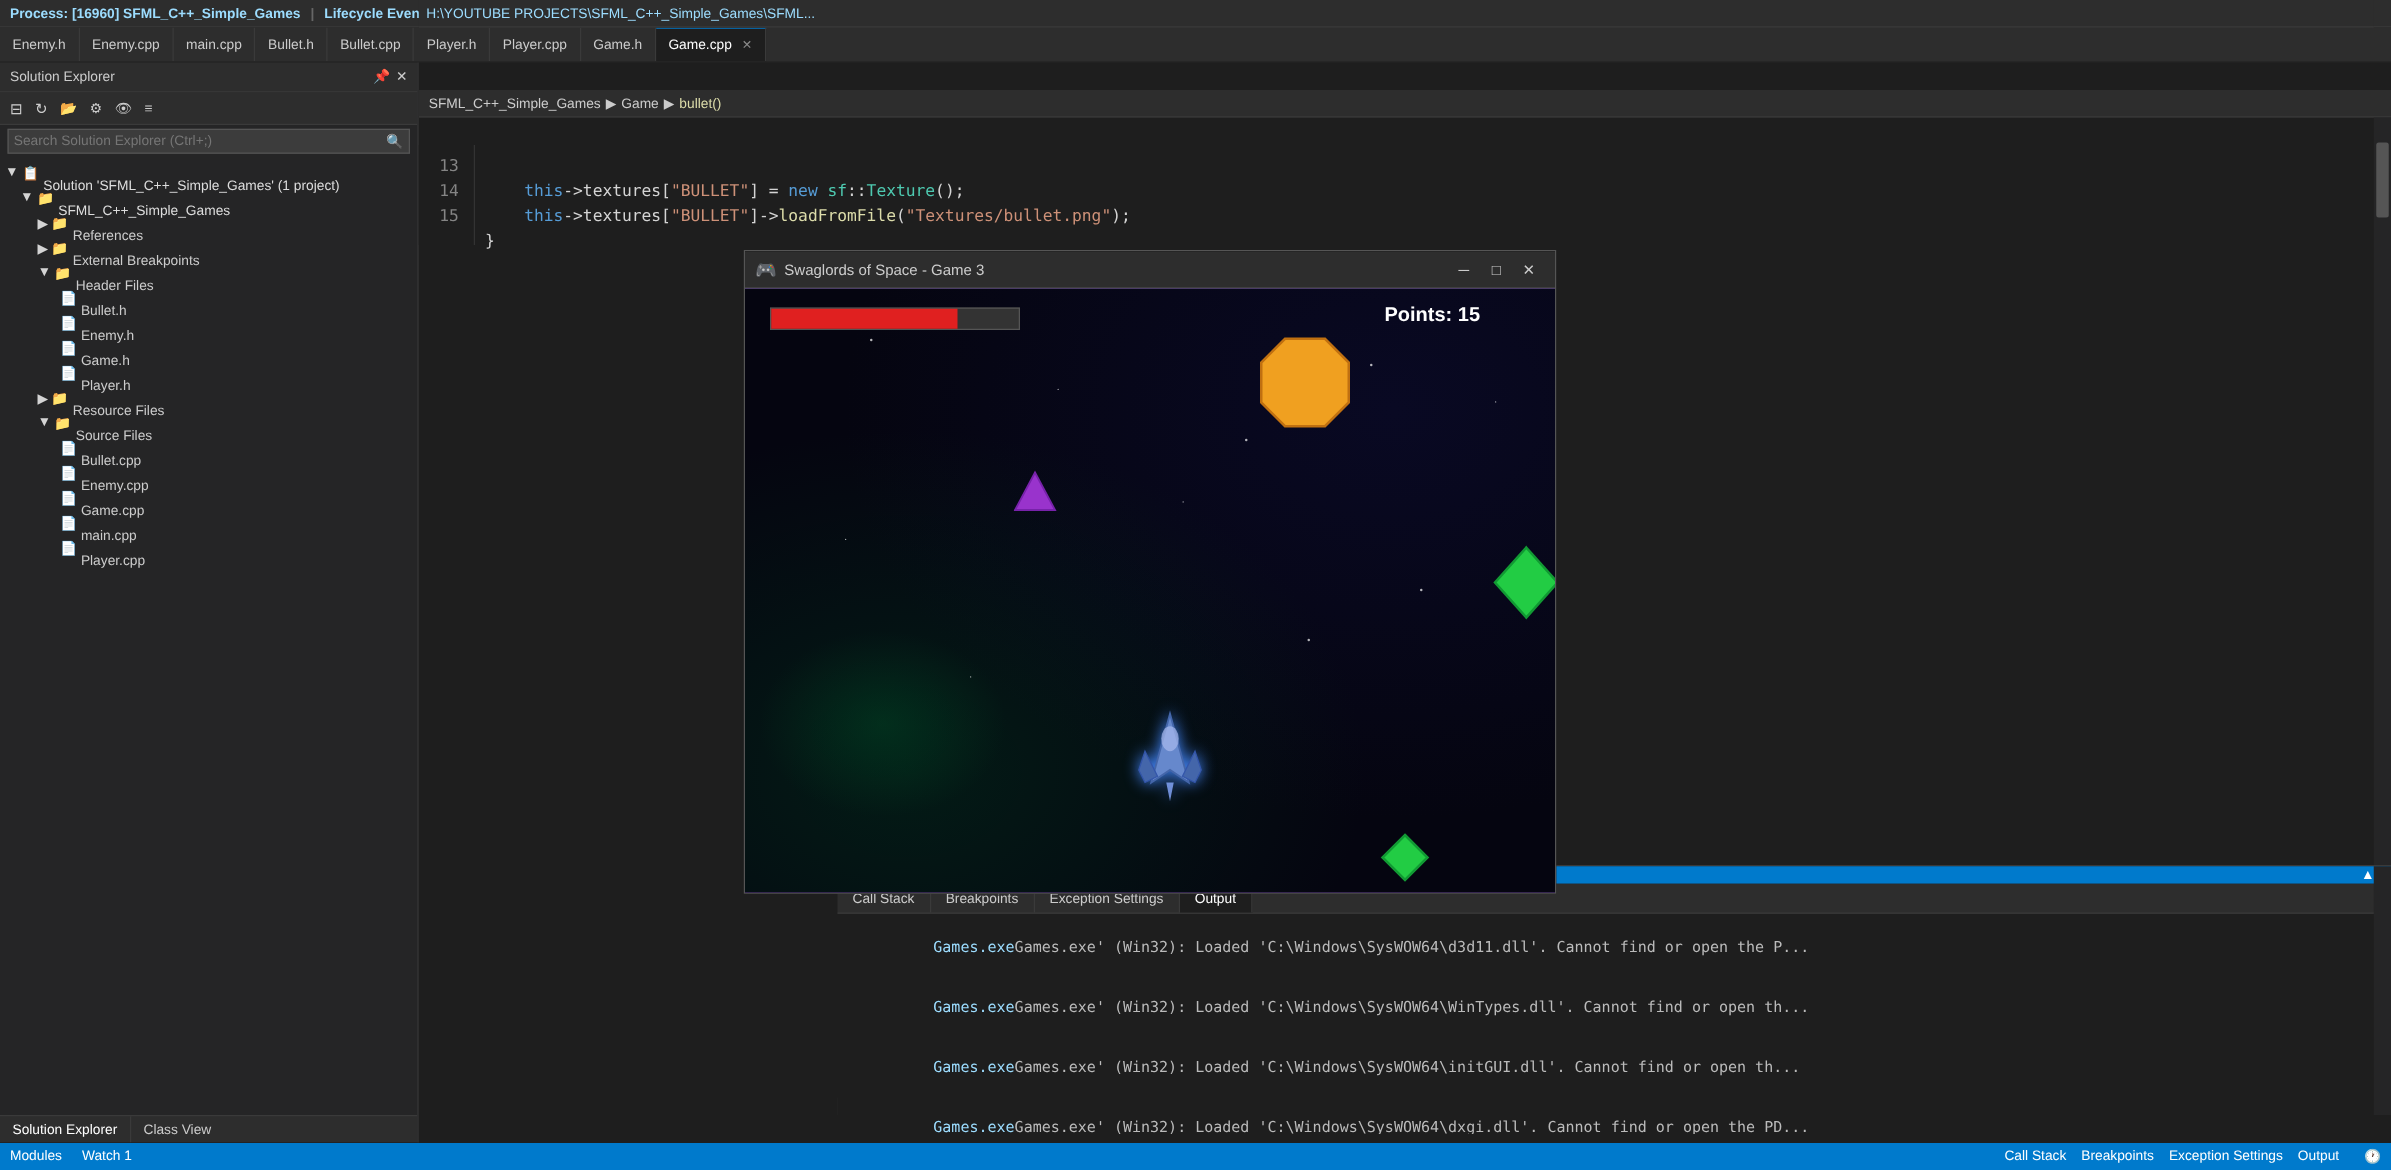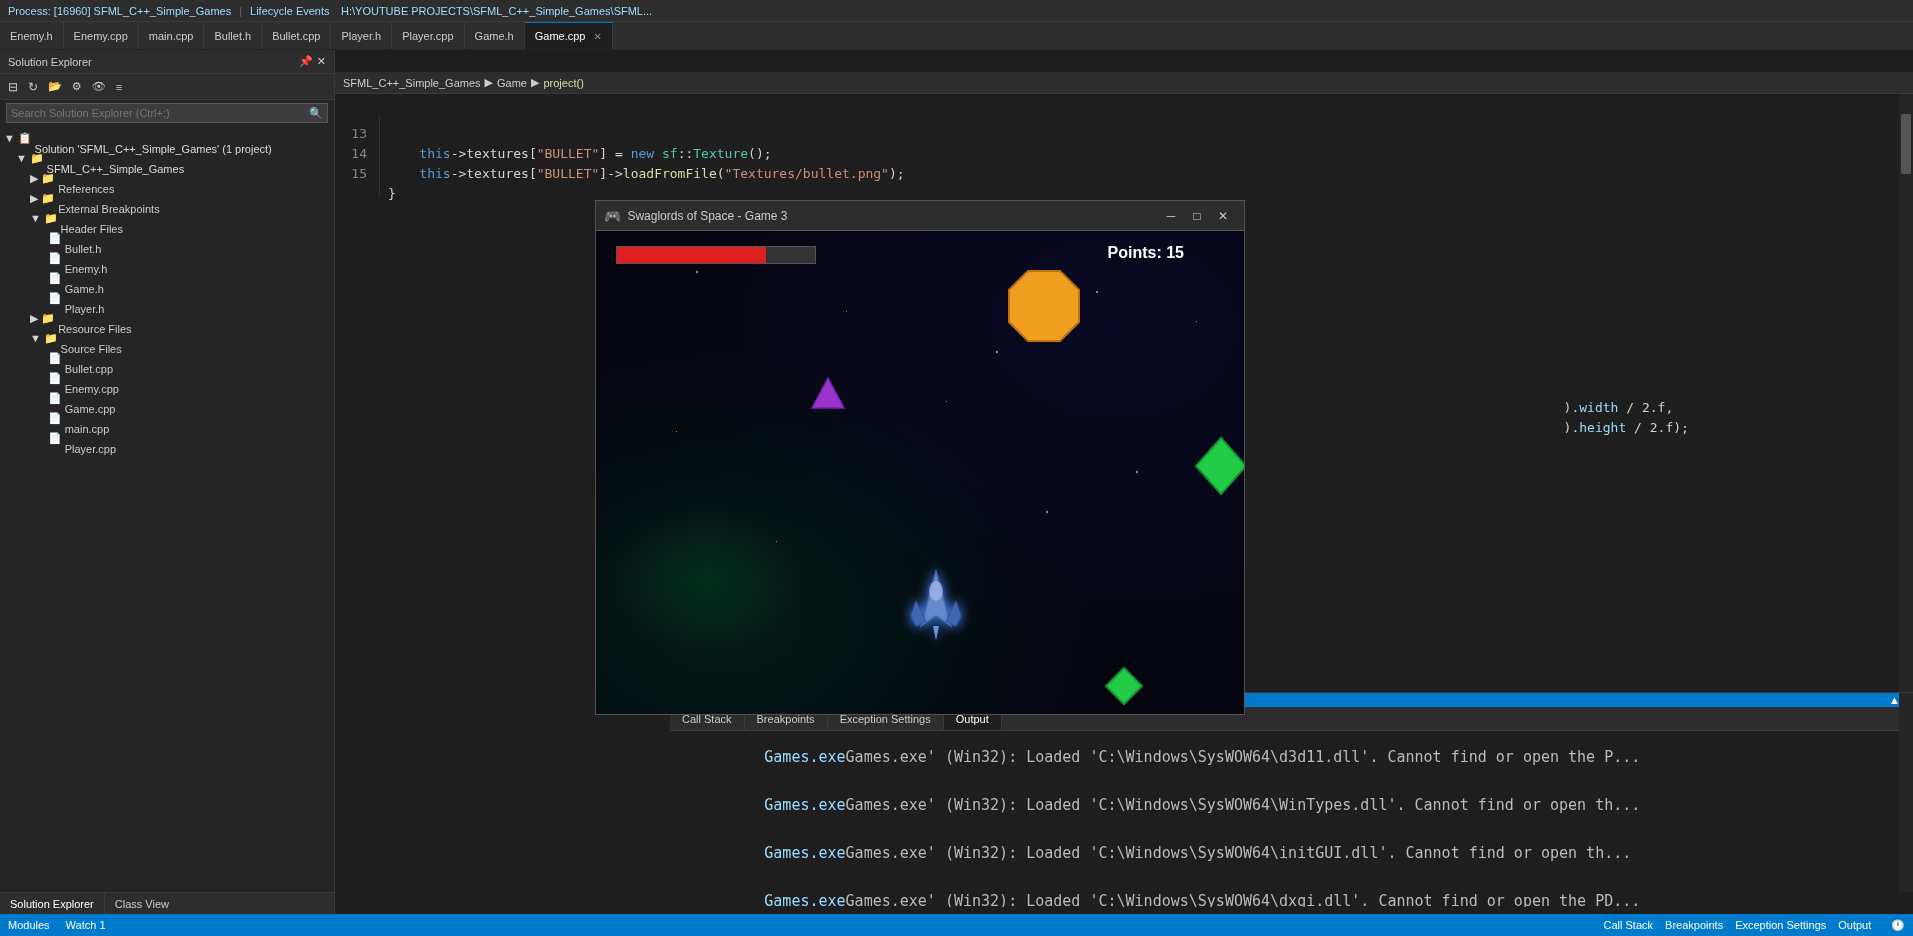--- a/index.html
+++ b/index.html
@@ -18,21 +18,21 @@
       background: #2d2d2d;
       height: 22px;
       display: flex;
       align-items: center;
       padding: 0 8px;
       font-size: 11px;
       color: #ccc;
       border-bottom: 1px solid #3a3a3a;
       gap: 8px;
     }
-    .process-bar span { color: #9cdcfe; }
+    .process-bar span { color: #9cdcfe; font-weight: bold; }
     .process-bar .sep { color: #666; }
 
     
     .tabs-row {
       background: #2d2d2d;
       height: 28px;
       display: flex;
       align-items: stretch;
       border-bottom: 1px solid #252525;
       overflow: hidden;
@@ -363,21 +363,21 @@
       height: 24px;
       border-bottom: 1px solid #3a3a3a;
       align-items: stretch;
     }
 
     .output-text-area {
       overflow-y: auto;
       height: calc(200px - 24px);
       padding: 2px 4px;
       font-family: Consolas, monospace;
-      font-size: 15px;
+      font-size: 12px;
       color: #bbb;
       line-height: 16px;
     }
 
     
     .code-minimap-scroll {
       position: absolute;
       right: 0;
       bottom: 22px;
       width: 14px;
@@ -601,21 +601,21 @@
     </div>
   </div>
 
   <div style="flex:1; position:relative; overflow:hidden; background:#1e1e1e;">
 
     <div class="breadcrumb-bar" style="position:absolute; top:22px; left:0; right:0; z-index:4;">
       <span>SFML_C++_Simple_Games</span>
       <span> ▶ </span>
       <span>Game</span>
       <span> ▶ </span>
-      <span style="color:#dcdcaa;">project()</span>
+      <span style="color:#dcdcaa;">bullet()</span>
     </div>
 
     <div style="position:absolute; top:66px; left:0; right:0; height:80px; display:flex; z-index:3; background:#1e1e1e;">
       <div class="line-numbers">13
 14
 15</div>
       <div style="flex:1; padding: 8px; font-family:Consolas,monospace; font-size:13px; line-height:20px; white-space:pre; color:#d4d4d4;">
 <span>    <span style="color:#569cd6;">this</span>-&gt;textures[<span style="color:#ce9178;">"BULLET"</span>] = <span style="color:#569cd6;">new</span> <span style="color:#4ec9b0;">sf</span>::<span style="color:#4ec9b0;">Texture</span>();</span>
 <span>    <span style="color:#569cd6;">this</span>-&gt;textures[<span style="color:#ce9178;">"BULLET"</span>]-&gt;<span style="color:#dcdcaa;">loadFromFile</span>(<span style="color:#ce9178;">"Textures/bullet.png"</span>);</span>
 <span>}</span></div>
@@ -690,26 +690,20 @@
             <polygon points="50,35 40,55 50,60 55,50" fill="#4466aa" stroke="#3355aa" stroke-width="1"></polygon>
 
             <ellipse cx="30" cy="25" rx="7" ry="10" fill="#aabbee" opacity="0.7"></ellipse>
 
             <polygon points="27,60 33,60 30,75" fill="#88aaff" opacity="0.8"></polygon>
           </svg>
         </div>
       </div>
     </div>
 
-    <div style="position:absolute; bottom:214px; right:0; width:420px; top:320px;
-                font-family:Consolas,monospace; font-size:13px; line-height:20px;
-                color:#d4d4d4; padding:8px; white-space:pre; background:#1e1e1e; overflow:hidden; z-index:2;">
-    <span style="color:#d4d4d4;">    ).<span style="color:#9cdcfe;">width</span> / 2.f,</span>
-    <span style="color:#d4d4d4;">    ).<span style="color:#9cdcfe;">height</span> / 2.f);</span>
-    </div>
 
     <div class="code-minimap-scroll" style="position:absolute; right:0; top:44px; bottom:214px; width:14px; background:#252526; z-index:5;">
       <div class="scrollbar-thumb" style="margin-top:20px;"></div>
     </div>
 
     <div class="bottom-output-wrapper">
 
       <div class="blue-bar" style="margin:0;">
         <span style="width:14px; height:14px; background:#007acc; display:inline-block;"></span>
         <button style="background:none;border:none;color:#fff;cursor:pointer;font-size:11px;margin-left:auto;margin-right:4px;">▲</button>

